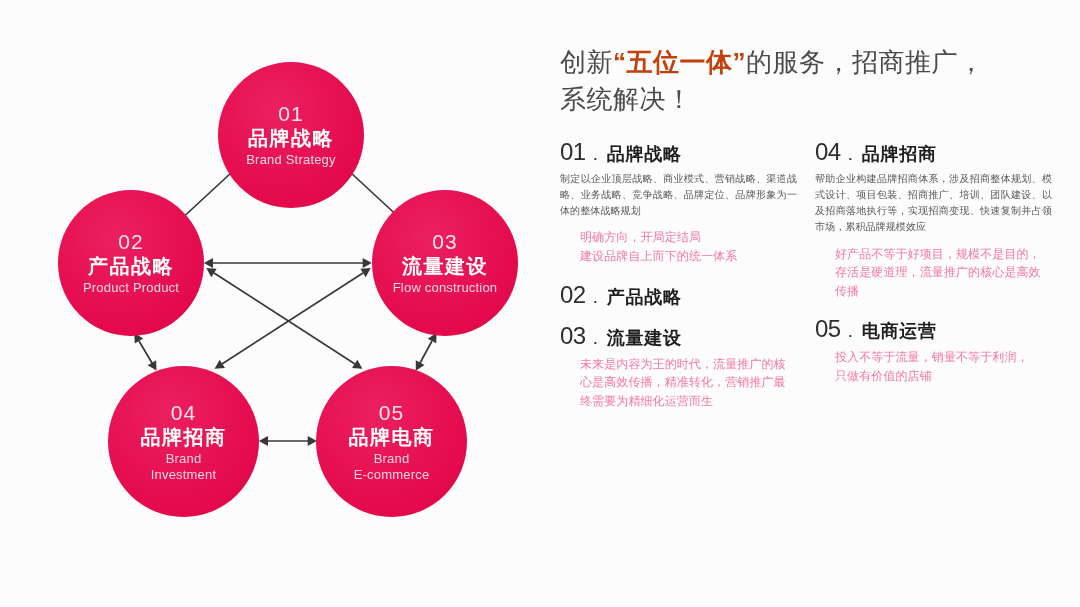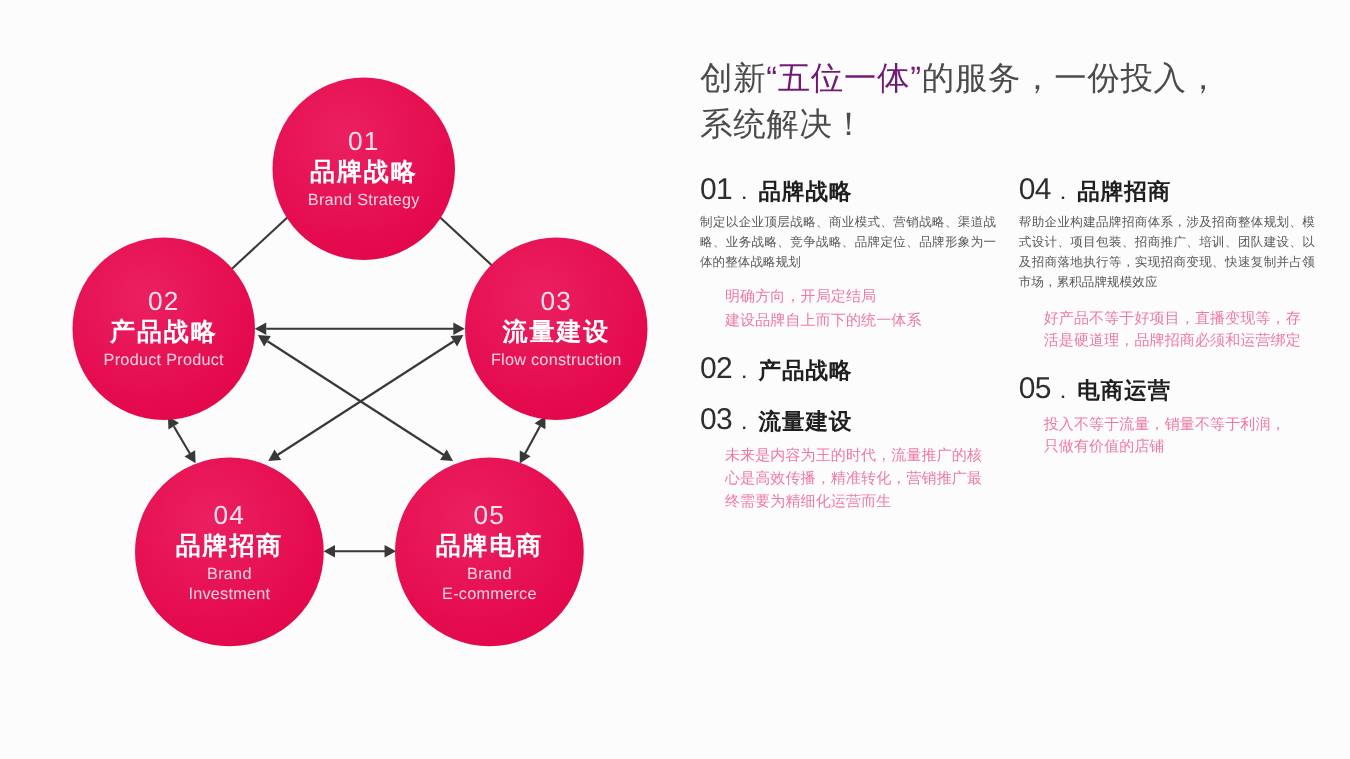--- a/index.html
+++ b/index.html
@@ -96,22 +96,22 @@
     font-size: 26px;
     font-weight: 400;
     color: #4b4b4b;
     line-height: 1.42;
     letter-spacing: 0.5px;
     margin-bottom: 22px;
     padding-left: 4px;
   }
 
   #headline .hl-accent {
-    color: #701a75;
-    font-weight: 400;
+    color: #c2410c;
+    font-weight: 700;
   }
 
   #columns {
     display: flex;
     gap: 18px;
     padding-left: 4px;
   }
 
   .col {
     width: 237px;
@@ -230,21 +230,21 @@
   <div class="node-circle" id="node-05">
     <span class="node-num">05</span>
     <span class="node-cn">品牌电商</span>
     <span class="node-en">Brand</span>
     <span class="node-en">E-commerce</span>
   </div>
 </div>
 
 <div id="content-panel">
 
-  <h1 id="headline"><span>创新</span><span class="hl-accent">“五位一体”</span><span>的服务，一份投入，</span><br><span>系统解决！</span></h1>
+  <h1 id="headline"><span>创新</span><span class="hl-accent">“五位一体”</span><span>的服务，招商推广，</span><br><span>系统解决！</span></h1>
 
   <div id="columns">
 
     <div class="col">
 
       <div class="section">
         <div class="sec-head">
           <span class="sec-num">01</span>
           <span class="sec-dot">．</span>
           <span class="sec-title">品牌战略</span>
@@ -275,21 +275,21 @@
 
     <div class="col">
 
       <div class="section">
         <div class="sec-head">
           <span class="sec-num">04</span>
           <span class="sec-dot">．</span>
           <span class="sec-title">品牌招商</span>
         </div>
         <p class="sec-body">帮助企业构建品牌招商体系，涉及招商整体规划、模式设计、项目包装、招商推广、培训、团队建设、以及招商落地执行等，实现招商变现、快速复制并占领市场，累积品牌规模效应</p>
-        <p class="sec-note" style="white-space:pre-line">好产品不等于好项目，直播变现等，存活是硬道理，品牌招商必须和运营绑定</p>
+        <p class="sec-note" style="white-space:pre-line">好产品不等于好项目，规模不是目的，存活是硬道理，流量推广的核心是高效传播</p>
       </div>
 
       <div class="section">
         <div class="sec-head">
           <span class="sec-num">05</span>
           <span class="sec-dot">．</span>
           <span class="sec-title">电商运营</span>
         </div>
         <p class="sec-note" style="white-space:pre-line">投入不等于流量，销量不等于利润，
 只做有价值的店铺</p>

